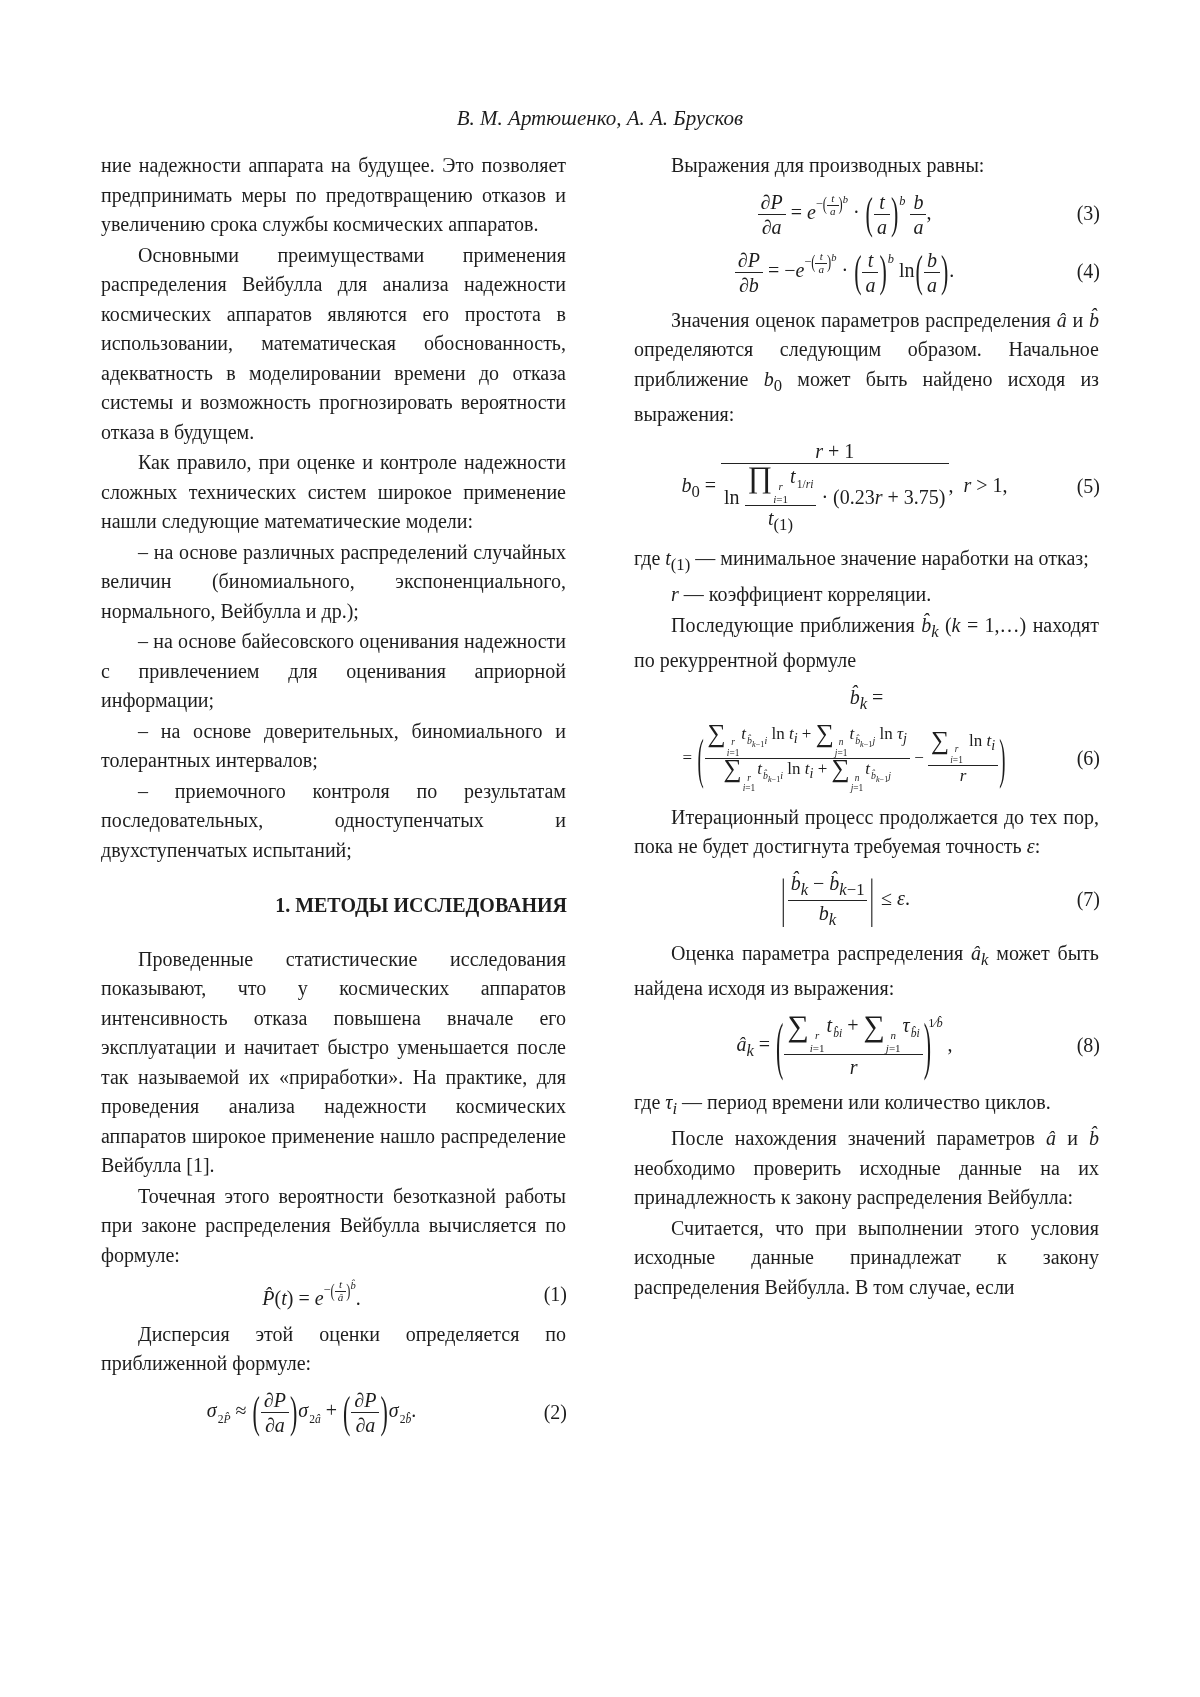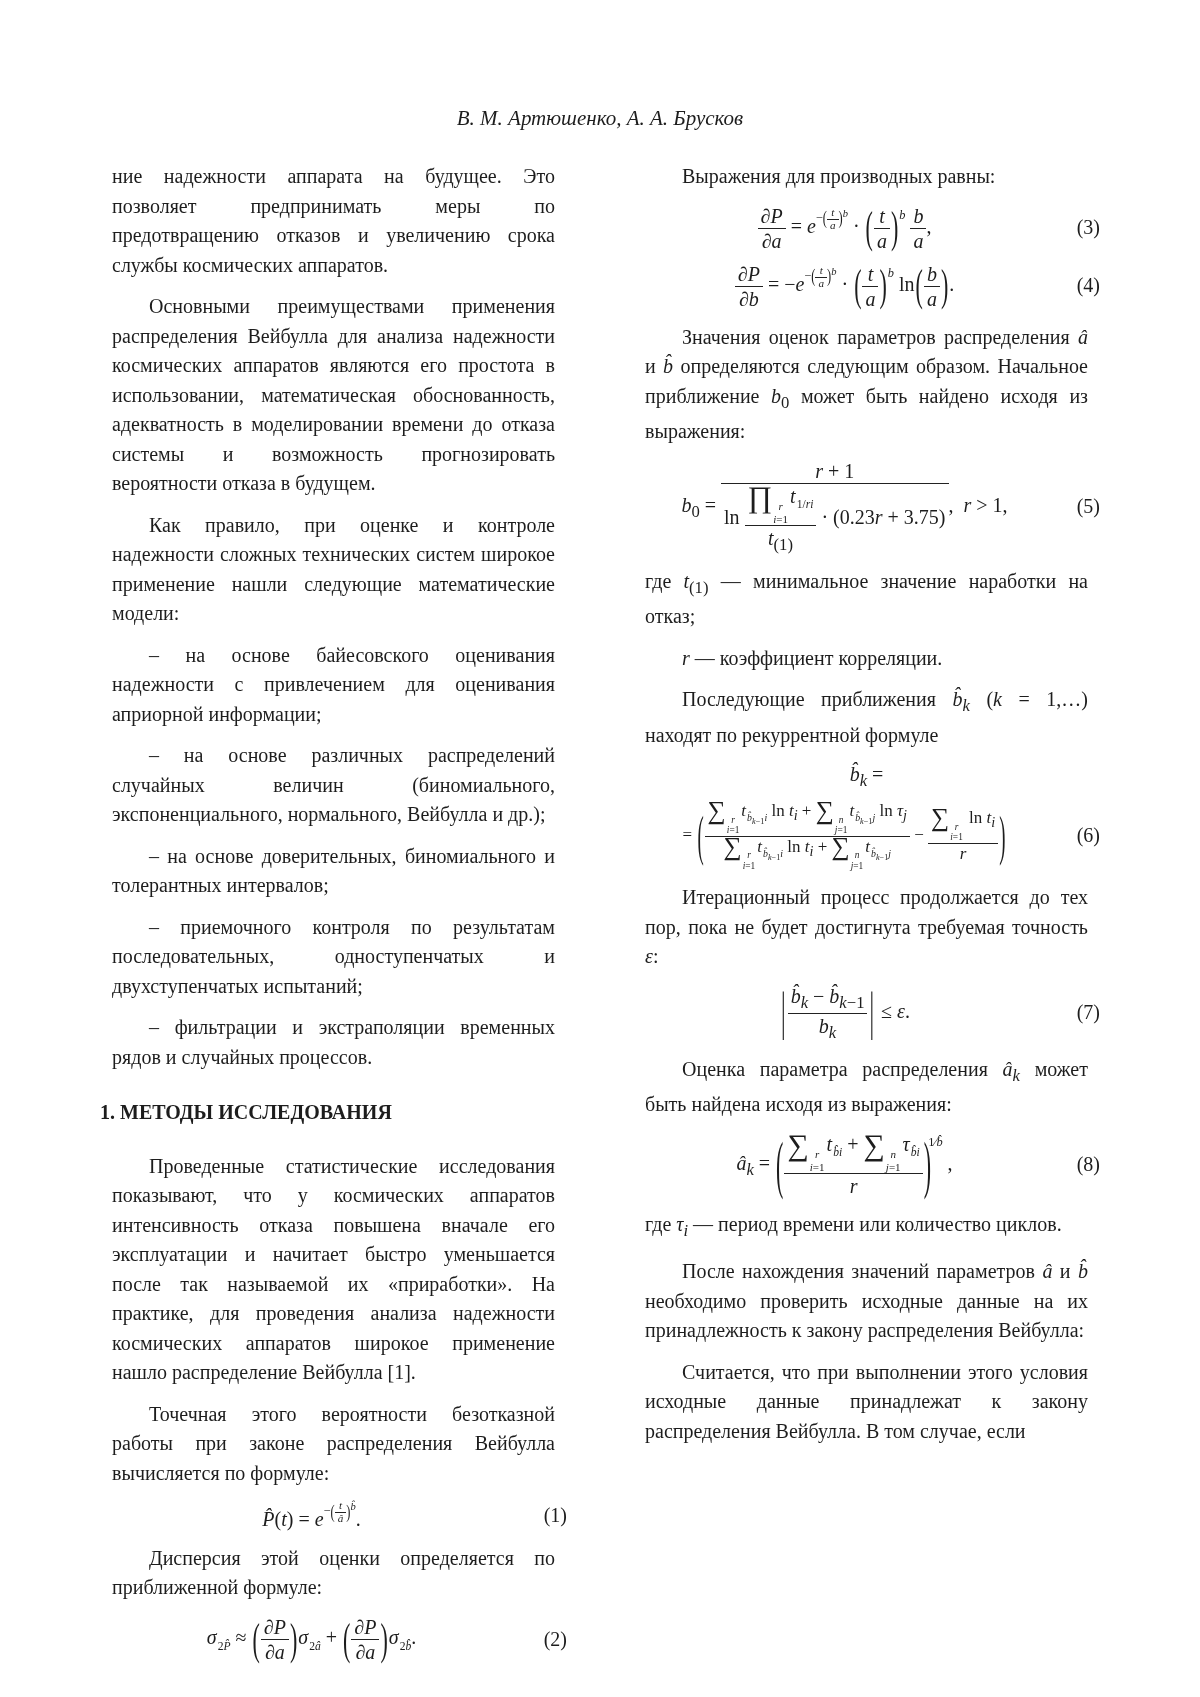--- a/index.html
+++ b/index.html
@@ -1,24 +1,24 @@
 <!DOCTYPE html>
 <html lang="ru"><head>
 <meta charset="utf-8">
 <style>
   html,body{margin:0;padding:0;background:#ffffff;}
   .page{position:relative;width:1200px;height:1697px;background:#fff;color:#1d1d1d;
         font-family:"Liberation Serif","DejaVu Serif",serif;font-size:20px;line-height:29.5px;overflow:hidden;}
   .authors{position:absolute;top:104px;left:0;right:0;text-align:center;font-style:italic;font-size:21px;}
   .cols{position:absolute;top:150px;left:100px;right:100px;display:flex;gap:66px;}
   .col{width:467px;}
-  p{margin:12px;text-align:justify;}
+  p{margin:1px;text-align:justify;}
   .ind{text-indent:37px;}
   .noind{text-indent:0;}
-  .heading{font-weight:bold;text-align:left;text-indent:0;margin:26px 0 24px 0;}
+  .heading{font-weight:bold;text-align:right;text-indent:0;margin:26px 0 24px 0;}
   
   .eq{display:flex;align-items:center;margin:9px 0;}
   .eq .bdy{flex:1;text-align:center;line-height:1.25;}
   .eq .eno{width:44px;text-align:right;}
   .tight .bdy{font-size:17px;}
   
   .fr{display:inline-block;text-align:center;vertical-align:middle;line-height:1.2;}
   .fr>.n{display:block;padding:0 3px;}
   .fr>.d{display:block;border-top:1.3px solid #222;padding:0 3px;}
   .ss{display:inline-flex;flex-direction:row;align-items:flex-start;font-size:0.58em;line-height:1.12;vertical-align:-0.5em;margin-left:1px;}
@@ -44,25 +44,24 @@
 <div class="page">
 
   <div class="authors">В. М. Артюшенко, А. А. Брусков</div>
 
   <div class="cols">
 
     <div class="col">
       <p class="noind">ние надежности аппарата на будущее. Это позволяет предпринимать меры по предотвращению отказов и увеличению срока службы космических аппаратов.</p>
       <p class="ind">Основными преимуществами применения распределения Вейбулла для анализа надежности космических аппаратов являются его простота в использовании, математическая обоснованность, адекватность в моделировании времени до отказа системы и возможность прогнозировать вероятности отказа в будущем.</p>
       <p class="ind">Как правило, при оценке и контроле надежности сложных технических систем широкое применение нашли следующие математические модели:</p>
+      <p class="ind">– на основе различных распределений случайных величин (биномиального, экспоненциального, нормального, Вейбулла и др.);</p>
       <p class="ind">– на основе байесовского оценивания надежности с привлечением для оценивания априорной информации;</p>
-      <p class="ind">– на основе различных распределений случайных величин (биномиального, экспоненциального, нормального, Вейбулла и др.);</p>
       <p class="ind">– на основе доверительных, биномиального и толерантных интервалов;</p>
       <p class="ind">– приемочного контроля по результатам последовательных, одноступенчатых и двухступенчатых испытаний;</p>
-      <p class="ind">– фильтрации и экстраполяции временных рядов и случайных процессов.</p>
       <p class="heading">1. МЕТОДЫ ИССЛЕДОВАНИЯ</p>
       <p class="ind">Проведенные статистические исследования показывают, что у космических аппаратов интенсивность отказа повышена вначале его эксплуатации и начитает быстро уменьшается после так называемой их «приработки». На практике, для проведения анализа надежности космических аппаратов широкое применение нашло распределение Вейбулла [1].</p>
       <p class="ind">Точечная этого вероятности безотказной работы при законе распределения Вейбулла вычисляется по формуле:</p>
       <div class="eq">
         <span class="bdy"><i>P̂</i>(<i>t</i>) = <i>e</i><sup class="x">−<span class="bps">(</span><span class="fr"><span class="n"><i>t</i></span><span class="d"><i>â</i></span></span><span class="bps">)</span><sup><i>b̂</i></sup></sup>.</span>
         <span class="eno">(1)</span>
       </div>
       <p class="ind">Дисперсия этой оценки определяется по приближенной формуле:</p>
       <div class="eq">
         <span class="bdy"><i>σ</i><span class="ss">

